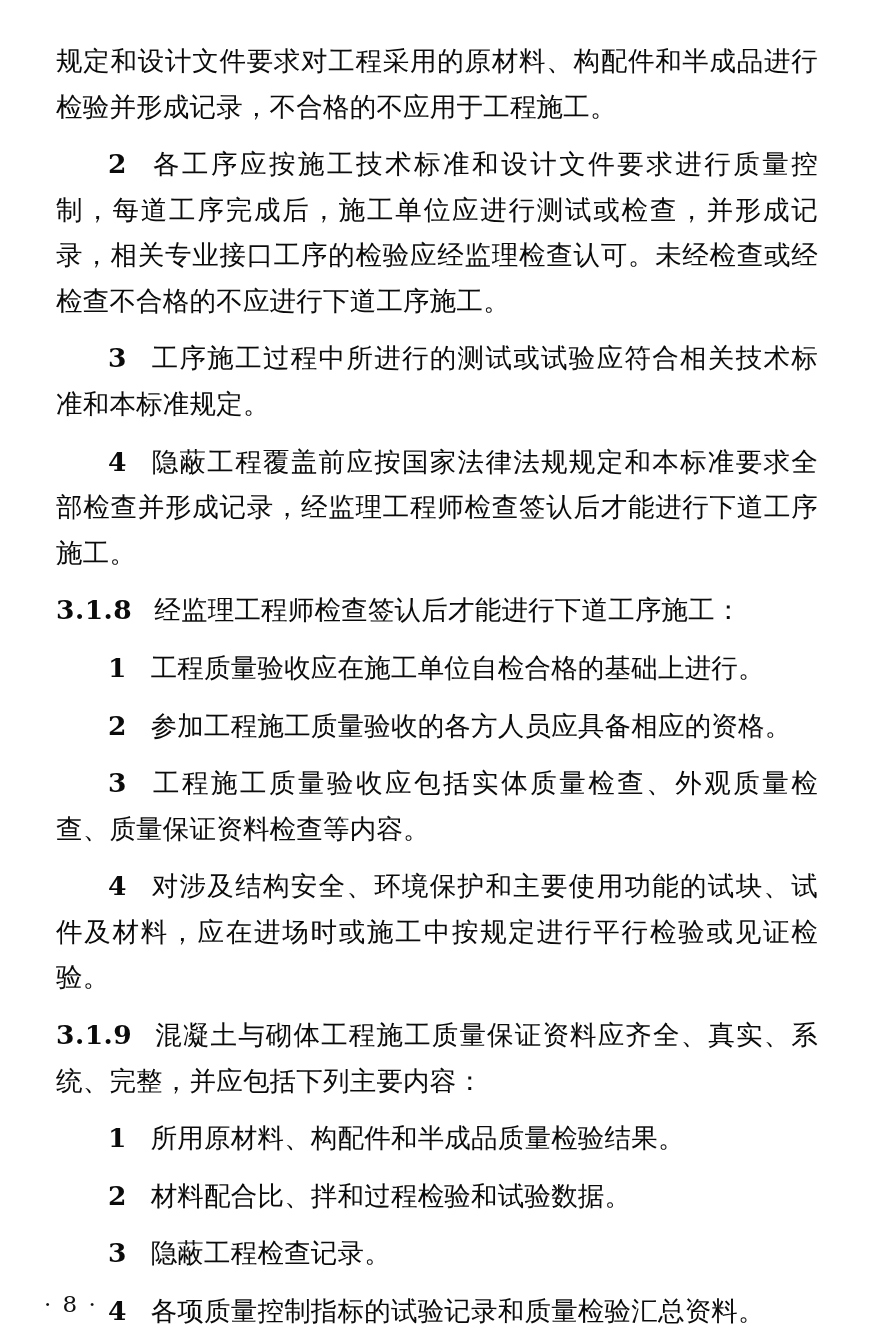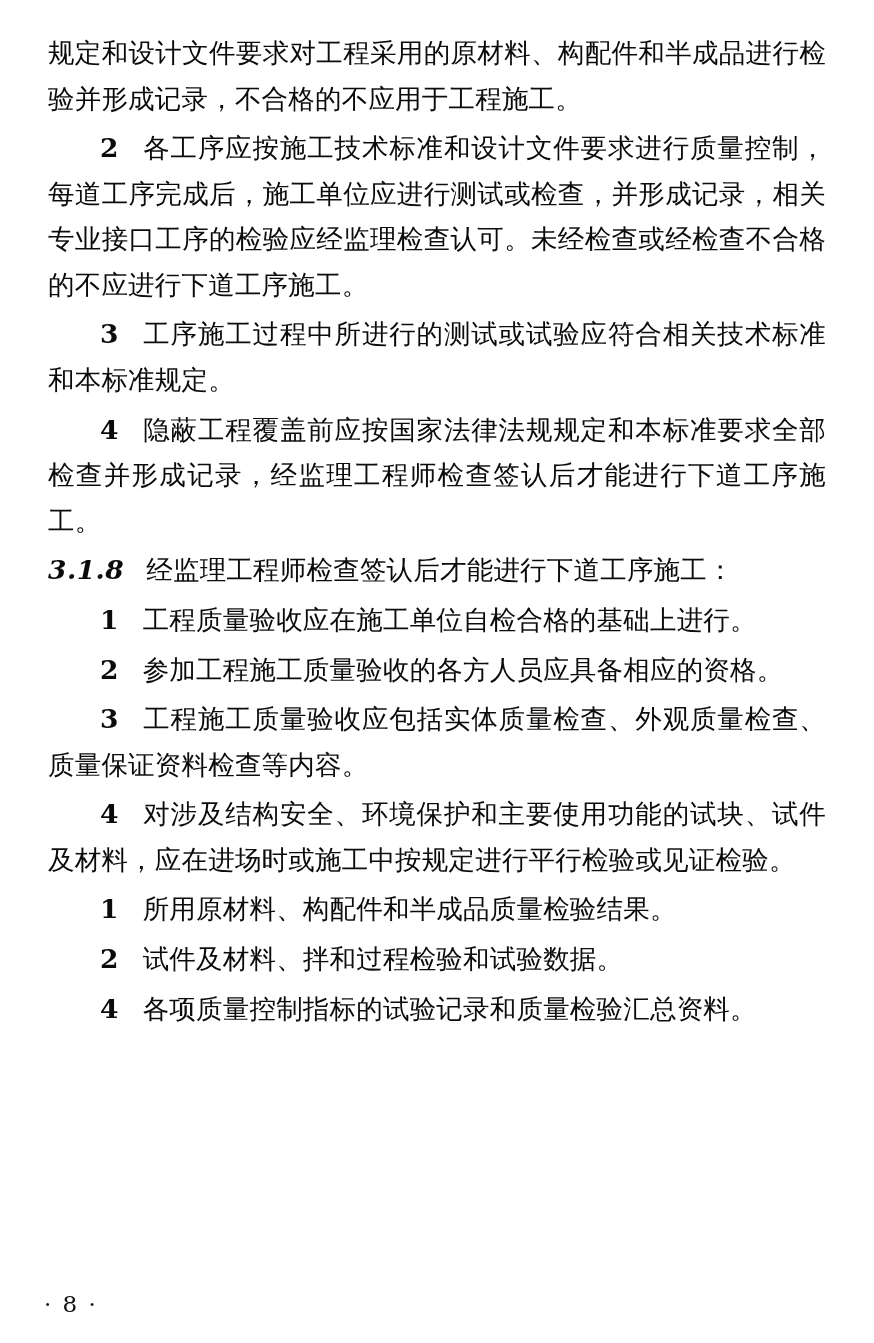--- a/index.html
+++ b/index.html
@@ -24,21 +24,21 @@
     box-sizing: border-box;
   }
   .doc-body {
     font-size: 26.5px;
     line-height: 1.72;
     letter-spacing: 0.2px;
     text-align: justify;
     text-justify: inter-ideograph;
   }
   p {
-    margin: 4px;
+    margin: 12px;
     padding: 0;
   }
   
   .p-cont {
     text-indent: 0;
   }
   
   .p-item {
     text-indent: 0;
     padding-left: 0;
@@ -52,21 +52,20 @@
   }
   
   .p-clause {
     text-indent: 0;
   }
   .p-clause .clause-num {
     display: inline-block;
     font-weight: bold;
     margin-right: 22px;
     letter-spacing: 0.5px;
-    font-style: italic;
   }
   .footer {
     position: absolute;
     left: 44px;
     bottom: 26px;
     font-size: 23px;
     letter-spacing: 2px;
     color: #111;
     font-family: "DejaVu Serif", "Liberation Serif", serif;
   }
@@ -109,29 +108,35 @@
     <p class="p-item">
       <span class="num">3</span><span>工程施工质量验收应包括实体质量检查、外观质量检查、质量保证资料检查等内容。</span>
     </p>
 
     <p class="p-item">
       <span class="num">4</span><span>对涉及结构安全、环境保护和主要使用功能的试块、试件及材料，应在进场时或施工中按规定进行平行检验或见证检验。</span>
     </p>
 
 
 
+    <p class="p-clause">
+      <span class="clause-num">3.1.9</span><span>混凝土与砌体工程施工质量保证资料应齐全、真实、系统、完整，并应包括下列主要内容：</span>
+    </p>
 
     <p class="p-item">
       <span class="num">1</span><span>所用原材料、构配件和半成品质量检验结果。</span>
     </p>
 
     <p class="p-item">
-      <span class="num">2</span><span>试件及材料、拌和过程检验和试验数据。</span>
+      <span class="num">2</span><span>材料配合比、拌和过程检验和试验数据。</span>
     </p>
 
+    <p class="p-item">
+      <span class="num">3</span><span>隐蔽工程检查记录。</span>
+    </p>
 
     <p class="p-item">
       <span class="num">4</span><span>各项质量控制指标的试验记录和质量检验汇总资料。</span>
     </p>
 
   </div>
 
   <div class="footer">· 8 ·</div>
 </div>
 

